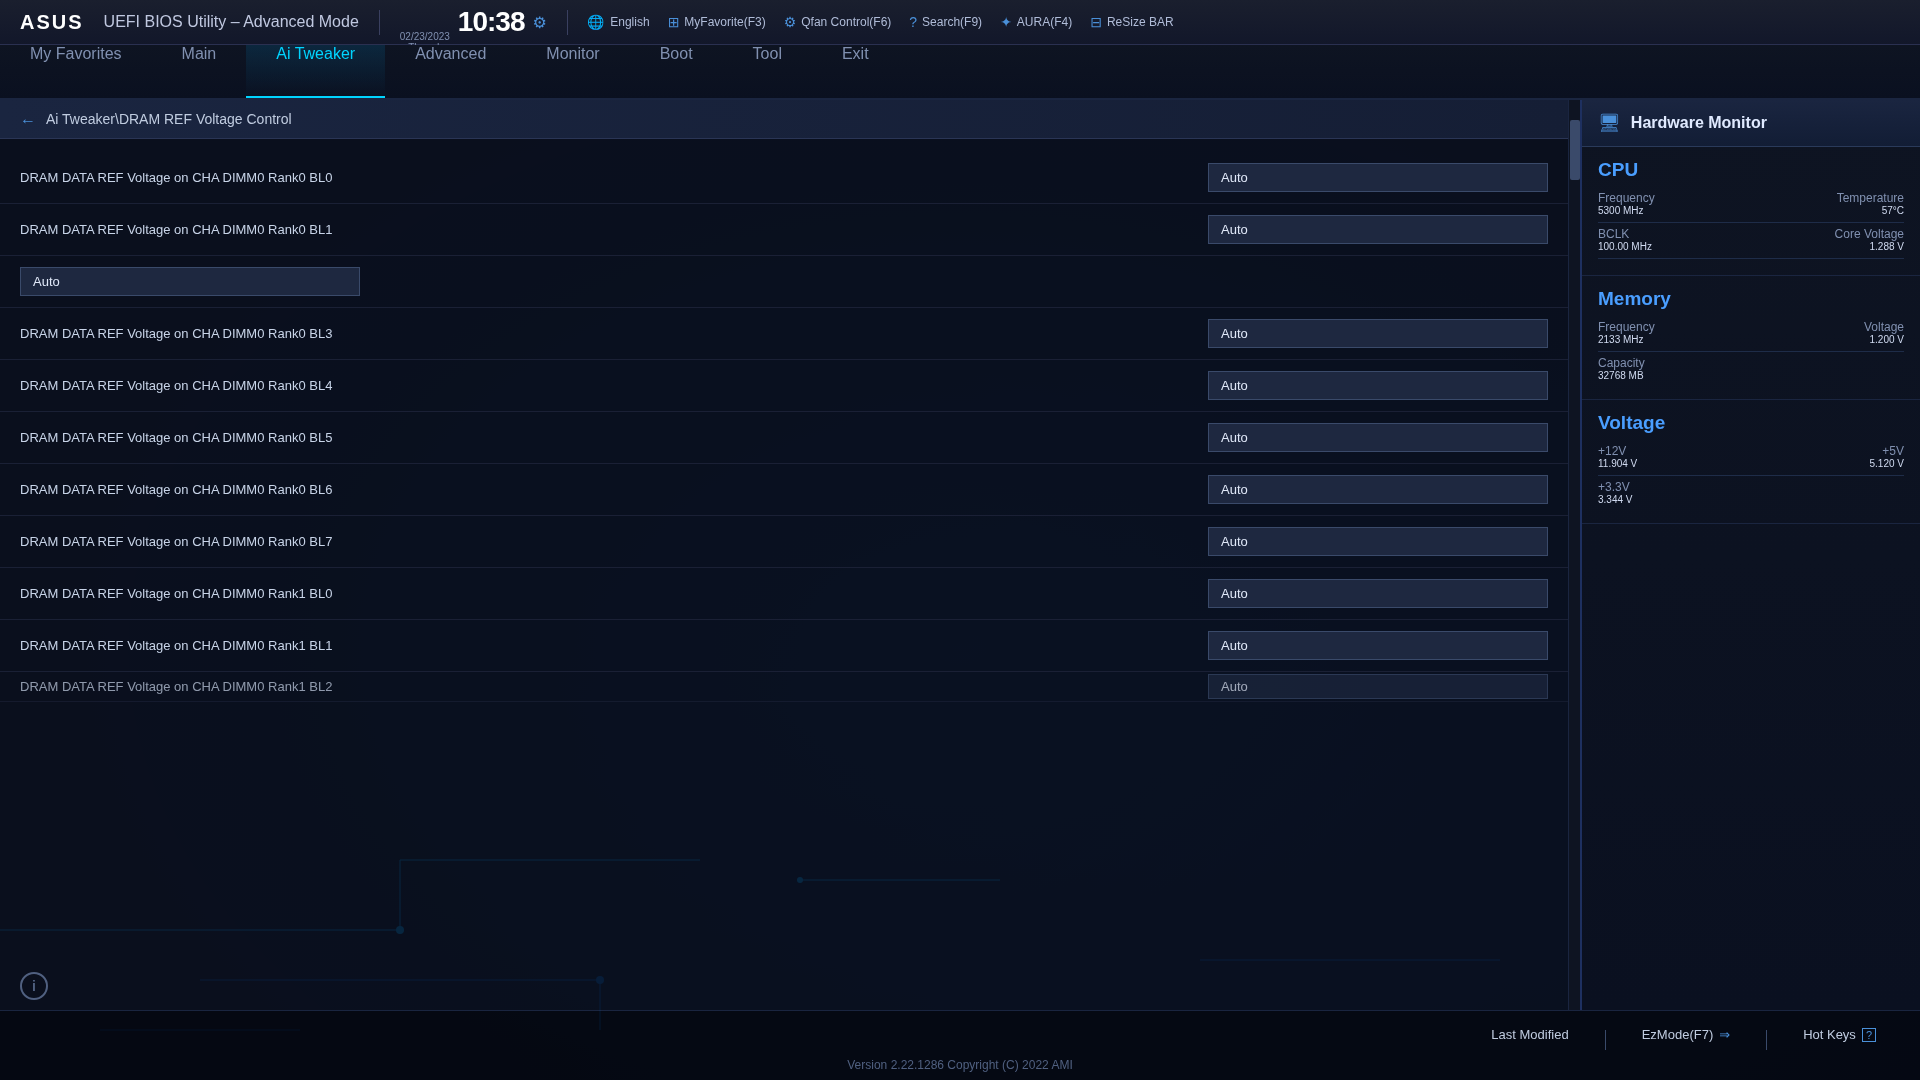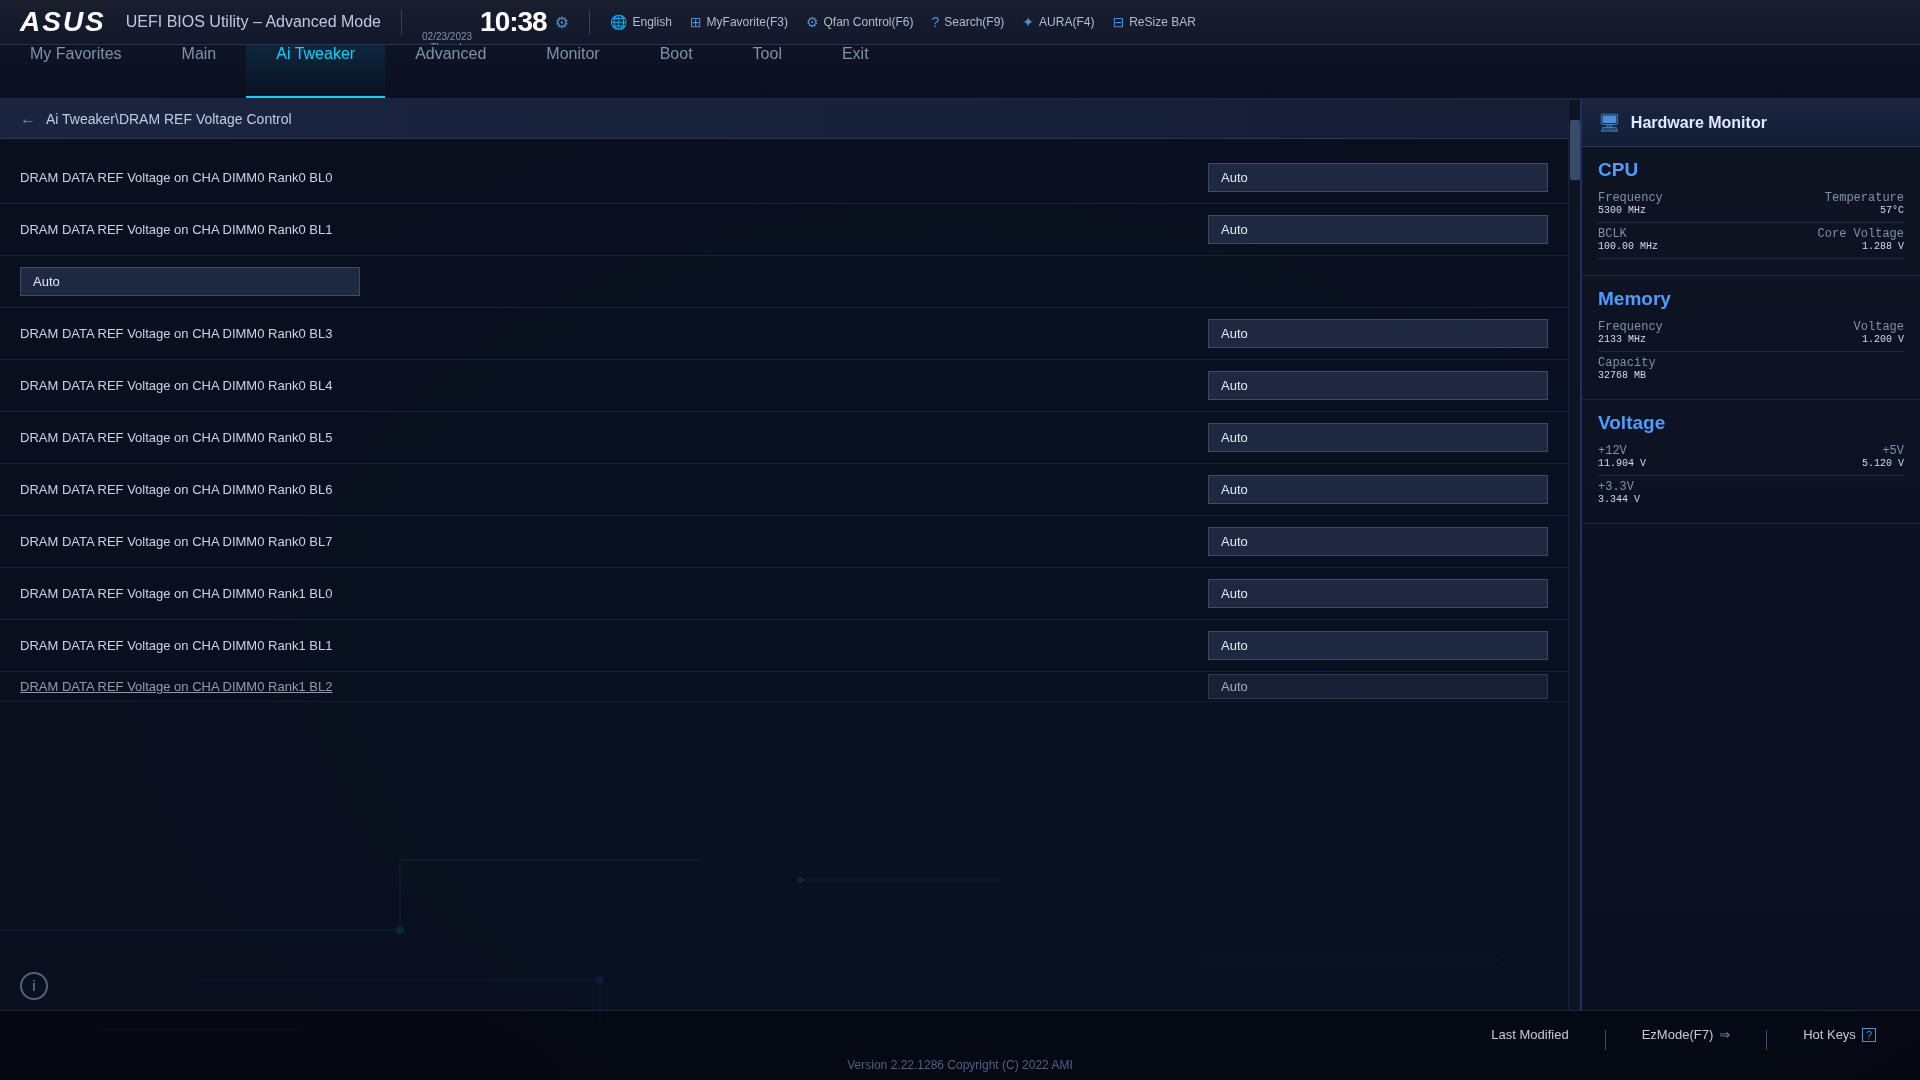--- a/index.html
+++ b/index.html
@@ -38,25 +38,24 @@
       background: linear-gradient(180deg, #1a1f2e 0%, #12172a 100%);
       border-bottom: 1px solid #2a3050;
       padding: 0 20px;
       height: 45px;
       display: flex;
       align-items: center;
       gap: 20px;
     }
 
     .asus-logo {
-      font-size: 28px;
+      font-size: 20px;
       font-weight: 900;
       color: #fff;
       letter-spacing: 2px;
-      font-style: italic;
     }
 
     .bios-title {
       font-size: 16px;
       color: #c0c8e0;
       font-weight: 400;
     }
 
     .header-time-section {
       display: flex;
@@ -205,21 +204,20 @@
       height: 30px;
       overflow: hidden;
       border-bottom: 1px solid #1a2035;
       opacity: 0.7;
     }
 
     .setting-label-partial {
       flex: 1;
       font-size: 13px;
       color: #c8d4e8;
-      text-decoration: underline;
     }
 
     .setting-value-partial {
       width: 340px;
       background: #1e2840;
       border: 1px solid #3a4a6a;
       padding: 4px 12px;
       font-size: 13px;
       color: #e0e8f8;
     }
@@ -299,21 +297,20 @@
       font-size: 19px;
       color: #4a9eff;
       font-weight: 600;
       margin-bottom: 10px;
     }
 
     .hw-row {
       display: flex;
       justify-content: space-between;
       margin-bottom: 6px;
-      font-family: Liberation Mono, monospace;
     }
 
     .hw-label {
       font-size: 12px;
       color: #8090b0;
     }
 
     .hw-big-value {
       font-size: 10px;
       color: #d0daf0;

